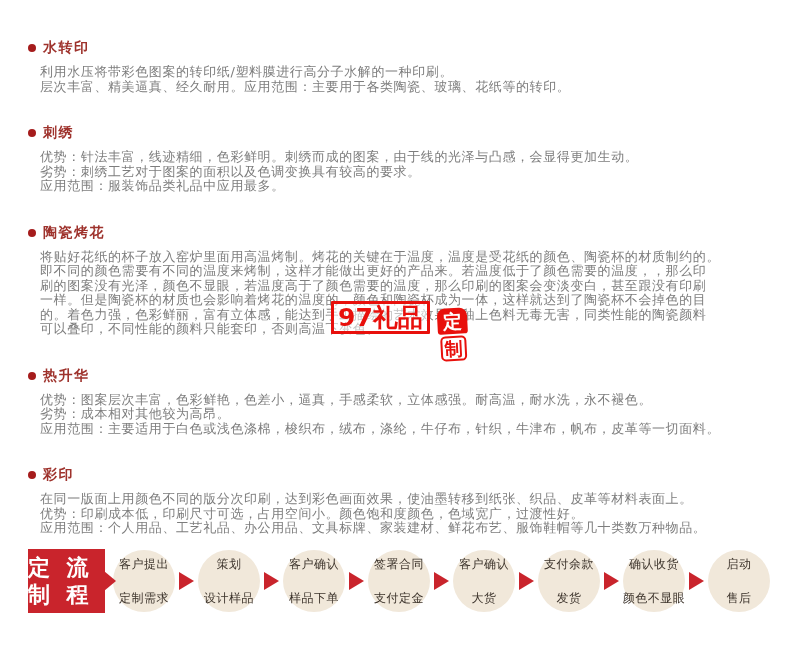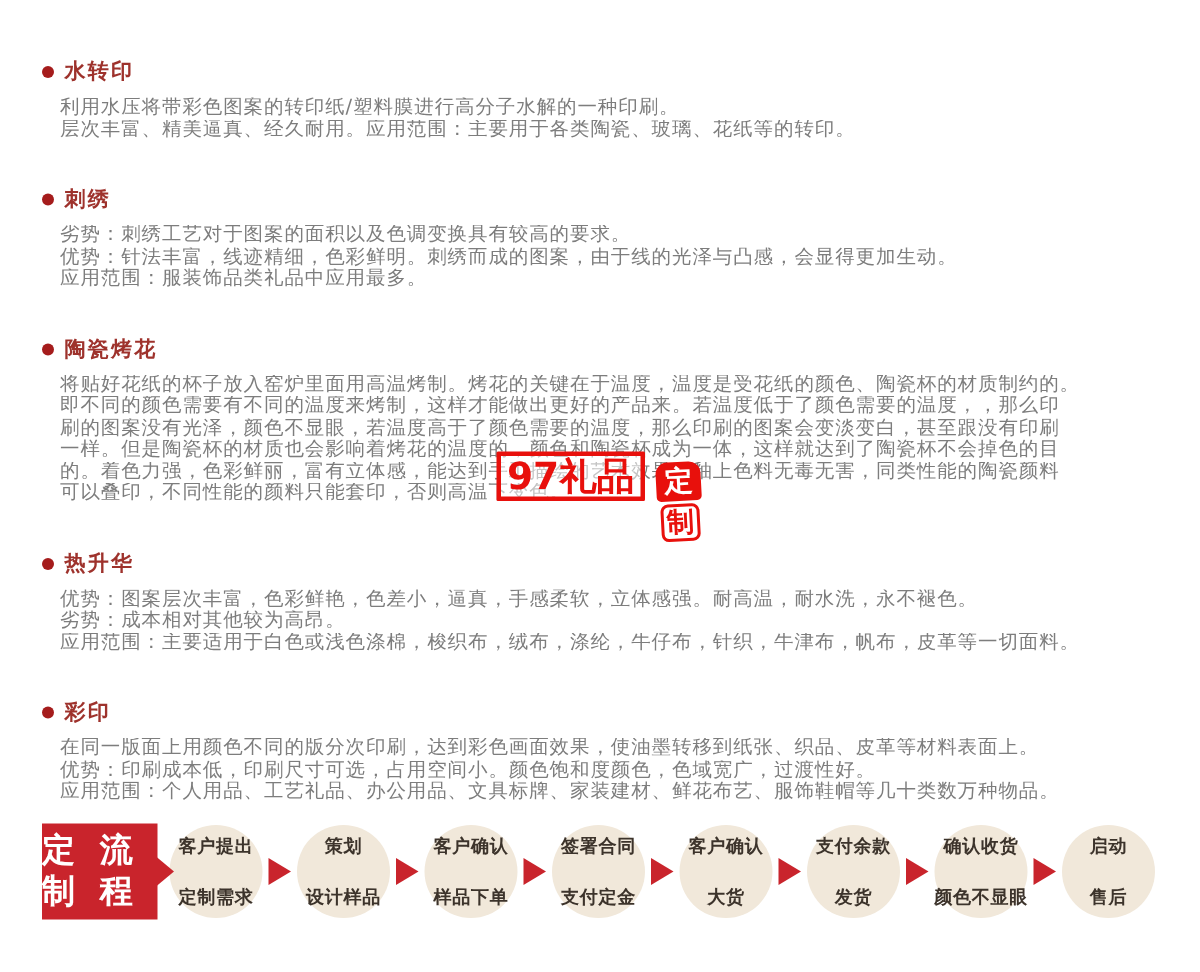--- a/index.html
+++ b/index.html
@@ -50,21 +50,21 @@
   }
   .flow-title-tip{
     position:absolute; right:-11px; top:22px; width:0; height:0;
     border-left:12px solid var(--red);
     border-top:10px solid transparent; border-bottom:10px solid transparent;
   }
   .flow-steps{display:flex; align-items:center; margin-left:8px;}
   .step-circle{
     width:62px; height:62px; border-radius:50%; background:var(--beige);
     display:flex; flex-direction:column; align-items:center; justify-content:center;
-    font-size:12px; font-weight:bold; color:var(--circletext); line-height:15px;
+    font-size:12px; font-weight:normal; color:var(--circletext); line-height:15px;
     letter-spacing:0.5px; text-align:center; flex-shrink:0; white-space:nowrap;gap:19px;
   }
   .step-arrow{
     width:0; height:0; flex-shrink:0; margin:0 4px;
     border-left:15px solid var(--red);
     border-top:9px solid transparent; border-bottom:9px solid transparent;
   }
 </style>
 </head>
 <body>
@@ -82,22 +82,22 @@
           <div class="line">层次丰富、精美逼真、经久耐用。应用范围：主要用于各类陶瓷、玻璃、花纸等的转印。</div>
         </div>
   </section>
 
   <section class="sec">
     <div class="sec-head">
       <span class="bullet"></span>
       <span class="sec-title">刺绣</span>
     </div>
     <div class="sec-body">
+          <div class="line">优势：针法丰富，线迹精细，色彩鲜明。刺绣而成的图案，由于线的光泽与凸感，会显得更加生动。</div>
           <div class="line">劣势：刺绣工艺对于图案的面积以及色调变换具有较高的要求。</div>
-          <div class="line">优势：针法丰富，线迹精细，色彩鲜明。刺绣而成的图案，由于线的光泽与凸感，会显得更加生动。</div>
           <div class="line">应用范围：服装饰品类礼品中应用最多。</div>
         </div>
   </section>
 
   <section class="sec">
     <div class="sec-head">
       <span class="bullet"></span>
       <span class="sec-title">陶瓷烤花</span>
     </div>
     <div class="sec-body">

